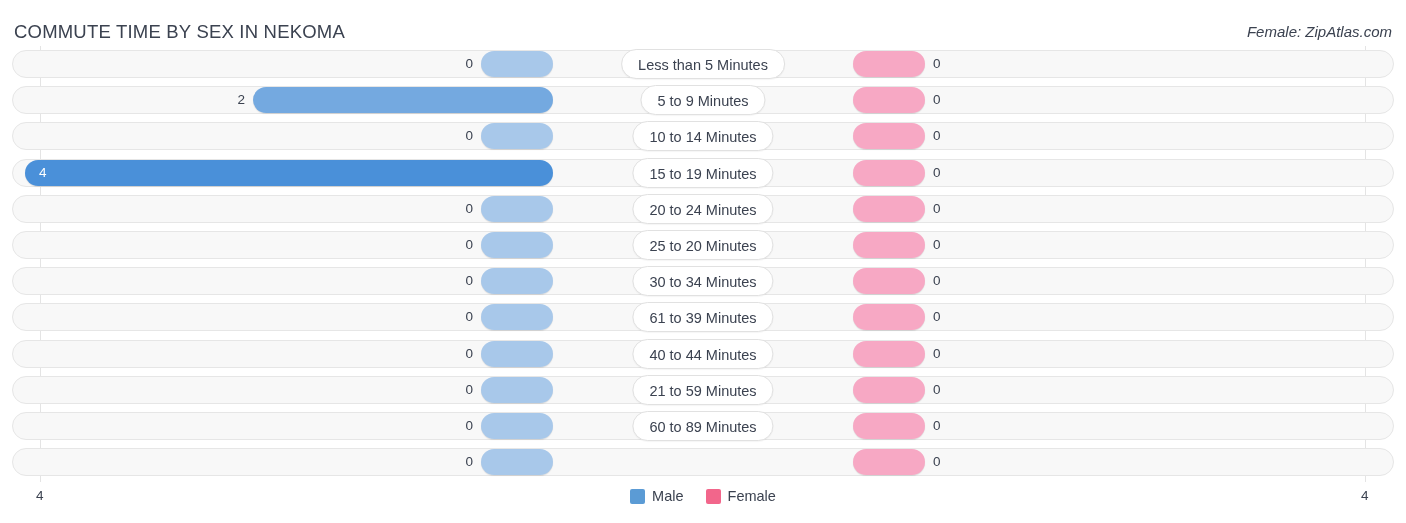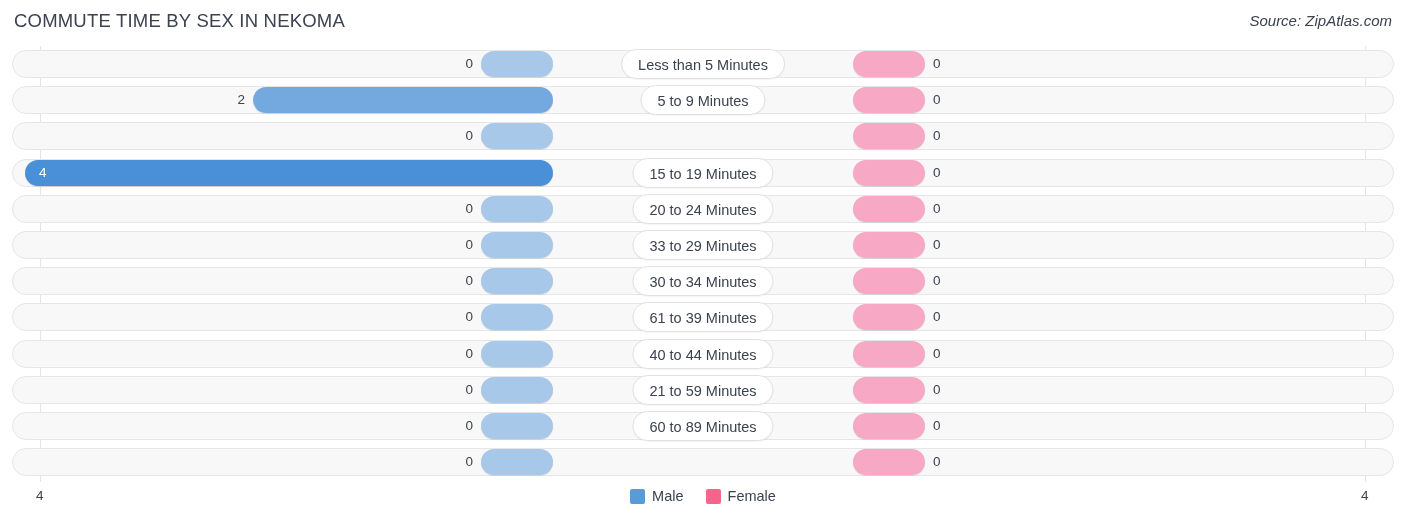--- a/index.html
+++ b/index.html
@@ -12,21 +12,21 @@
     height: 523px;
     font-family: "Liberation Sans", sans-serif;
     color: #333333;
     overflow: hidden;
     position: relative;
   }
 
   
   .header {
     position: absolute;
-    top: 0; left: 0;
+    top: 11px; left: 0;
     width: 1406px;
     height: 46px;
   }
   .chart-title {
     position: absolute;
     left: 14px;
     top: 10px;
     font-size: 18.5px;
     font-weight: 400;
     color: #3b4250;
@@ -175,21 +175,21 @@
     height: 15px;
     border-radius: 2px;
     display: inline-block;
   }
 </style>
 </head>
 <body>
 
 <div class="header">
   <div class="chart-title">COMMUTE TIME BY SEX IN NEKOMA</div>
-  <div class="chart-source">Source: ZipAtlas.com</div>
+  <div class="chart-source">Female: ZipAtlas.com</div>
 </div>
 
 <div class="plot">
   <div class="gridline left"></div>
   <div class="gridline right"></div>
   <div class="rows" id="rows">
       <div class="row">
         <div class="track"></div>
         <div class="bar-male" style="left: 481px; width: 72px; background: rgb(168, 200, 234);"></div>
         <div class="val val-male" style="left: 433px; width: 40px;">0</div>
@@ -204,20 +204,21 @@
         <div class="bar-female" style="left: 853px; width: 72px; background: rgb(247, 168, 196);"></div>
         <div class="val val-female" style="left: 933px; width: 40px;">0</div>
         <div class="pill">5 to 9 Minutes</div>
       </div>
       <div class="row">
         <div class="track"></div>
         <div class="bar-male" style="left: 481px; width: 72px; background: rgb(168, 200, 234);"></div>
         <div class="val val-male" style="left: 433px; width: 40px;">0</div>
         <div class="bar-female" style="left: 853px; width: 72px; background: rgb(247, 168, 196);"></div>
         <div class="val val-female" style="left: 933px; width: 40px;">0</div>
+        <div class="pill">10 to 14 Minutes</div>
       </div>
       <div class="row">
         <div class="track"></div>
         <div class="bar-male" style="left: 25px; width: 528px; background: rgb(74, 144, 217);"></div>
         <div class="val val-male inside" style="left: 39px; width: 40px; text-align: left;">4</div>
         <div class="bar-female" style="left: 853px; width: 72px; background: rgb(247, 168, 196);"></div>
         <div class="val val-female" style="left: 933px; width: 40px;">0</div>
         <div class="pill">15 to 19 Minutes</div>
       </div>
       <div class="row">
@@ -227,21 +228,21 @@
         <div class="bar-female" style="left: 853px; width: 72px; background: rgb(247, 168, 196);"></div>
         <div class="val val-female" style="left: 933px; width: 40px;">0</div>
         <div class="pill">20 to 24 Minutes</div>
       </div>
       <div class="row">
         <div class="track"></div>
         <div class="bar-male" style="left: 481px; width: 72px; background: rgb(168, 200, 234);"></div>
         <div class="val val-male" style="left: 433px; width: 40px;">0</div>
         <div class="bar-female" style="left: 853px; width: 72px; background: rgb(247, 168, 196);"></div>
         <div class="val val-female" style="left: 933px; width: 40px;">0</div>
-        <div class="pill">33 to 29 Minutes</div>
+        <div class="pill">25 to 20 Minutes</div>
       </div>
       <div class="row">
         <div class="track"></div>
         <div class="bar-male" style="left: 481px; width: 72px; background: rgb(168, 200, 234);"></div>
         <div class="val val-male" style="left: 433px; width: 40px;">0</div>
         <div class="bar-female" style="left: 853px; width: 72px; background: rgb(247, 168, 196);"></div>
         <div class="val val-female" style="left: 933px; width: 40px;">0</div>
         <div class="pill">30 to 34 Minutes</div>
       </div>
       <div class="row">

